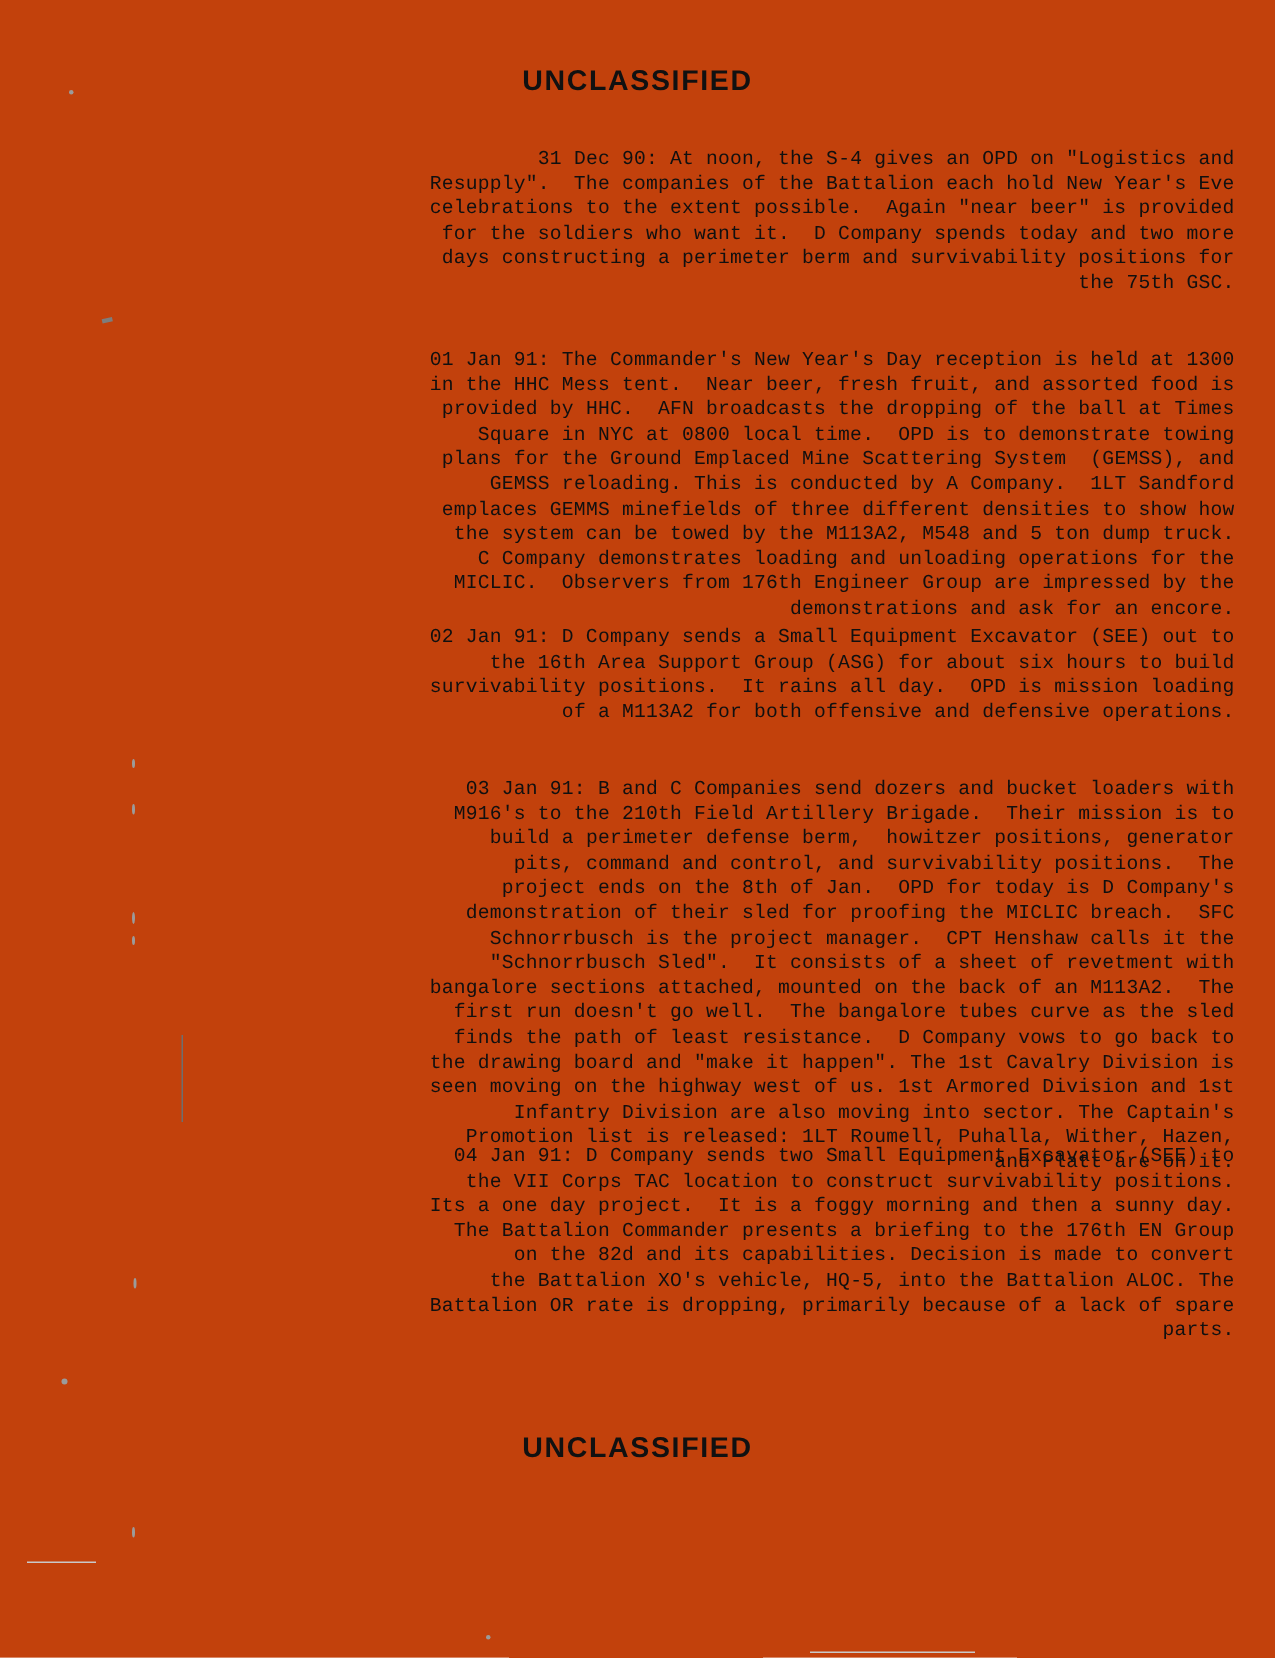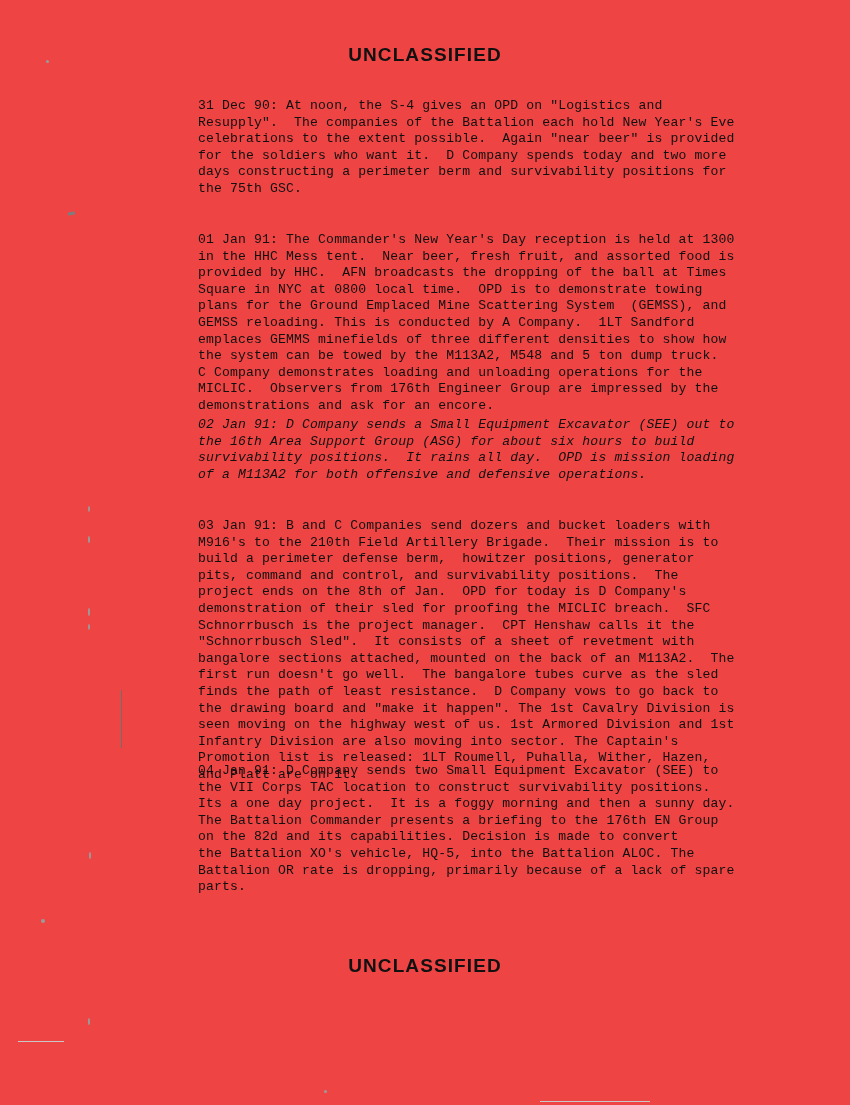--- a/index.html
+++ b/index.html
@@ -11,21 +11,21 @@
     width: 850px;
     height: 1105px;
     position: relative;
     font-family: "Liberation Mono", monospace;
     color: #1a1a1a;
     overflow: hidden;
   }
   .page {
     position: absolute;
     inset: 0;
-    background: #ef4444;
+    background: #c2410c;
   }
   .classification {
     position: absolute;
     left: 0;
     right: 0;
     text-align: center;
     font-family: "Liberation Sans", sans-serif;
     font-weight: bold;
     font-size: 19px;
     letter-spacing: 1.1px;
@@ -40,25 +40,26 @@
     width: 625px;
   }
   .para {
     font-family: "Liberation Mono", monospace;
     font-size: 13.1px;
     line-height: 16.6px;
     letter-spacing: 0.15px;
     color: #101010;
     white-space: pre-wrap;
     margin: 0;
+    text-align: right;
   }
 
   .p1 { top: 98px; }
   .p2 { top: 232px; }
-  .p3 { top: 417px; font-style: italic; }
+  .p3 { top: 417px; }
   .p4 { top: 518px; }
   .p5 { top: 763px; }
 
   
   .speck {
     position: absolute;
     background: #9b9b9b;
     border-radius: 50%;
   }
   .mark {

